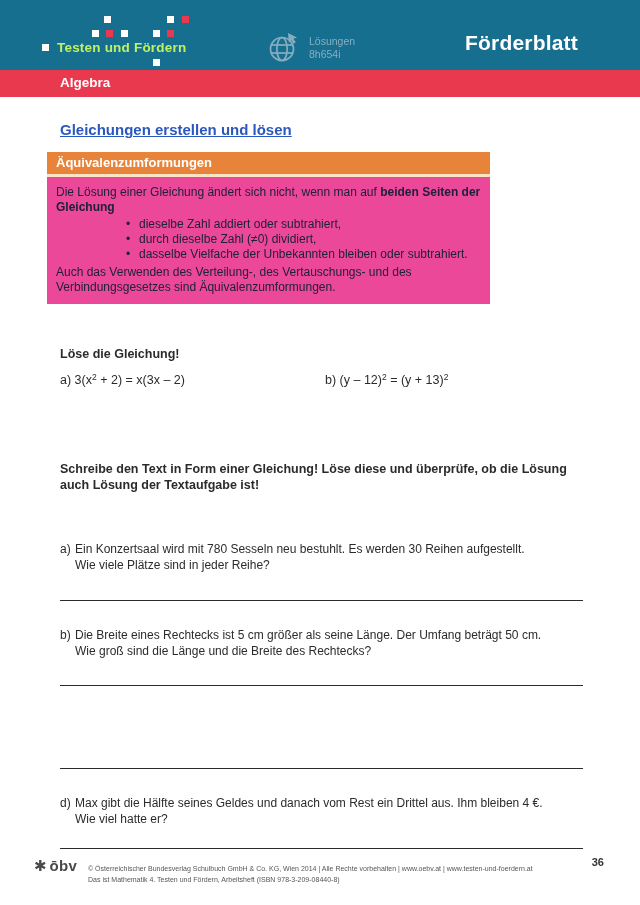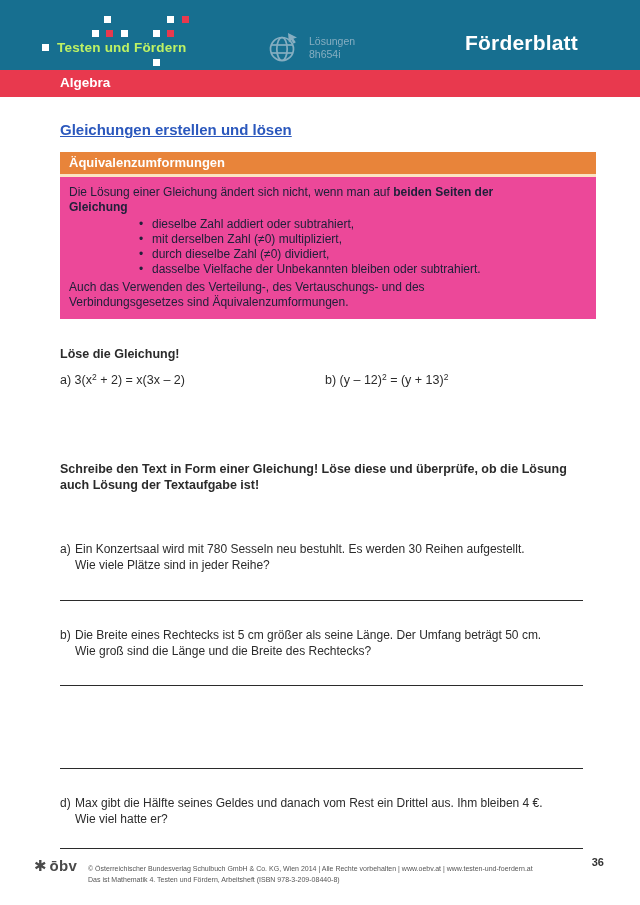--- a/index.html
+++ b/index.html
@@ -14,21 +14,21 @@
   .band-label { position:absolute; left:60px; top:5px; color:#fff; font-weight:bold; font-size:13.5px; }
   .sq { position:absolute; width:7px; height:7px; }
   .sq.w { background:#ffffff; } .sq.r { background:#e8394e; }
   .brand-text { position:absolute; left:57px; top:40px; color:#bef264; font-weight:bold; font-size:13.5px; letter-spacing:.2px; }
   .solutions { position:absolute; left:268px; top:31px; display:flex; align-items:center; gap:9px; }
   .solutions-text { color:#86aec1; font-size:10.5px; line-height:13px; }
   .sheet-type { position:absolute; right:62px; top:31px; color:#fff; font-weight:bold; font-size:21px; letter-spacing:.2px;text-align:center; }
   
   .page-title { position:absolute; left:60px; top:121px; font-size:15px; font-weight:bold; color:#2b58bd; }
   
-  .infobox { position:absolute; left:60px; top:152px; width:536px; }
+  .infobox { position:absolute; left:47px; top:152px; width:443px; }
   .infobox-header { background:#e8843a; color:#ffffff; font-weight:bold; font-size:13px;
                     padding:3px 9px 4px 9px; border-bottom:3px solid #fbe4c2; }
   .infobox-body { background:#ec4899; padding:8px 9px 9px 9px; font-size:12px; line-height:15px; color:#20203a; }
   .infobox-body b { font-weight:bold; }
   .ib-bullets { margin:2px 0 3px 0; padding:0 0 0 70px; list-style:none; }
   .ib-bullets li { position:relative; padding-left:13px; }
   .ib-bullets li::before { content:"•"; position:absolute; left:0; top:0; }
   
   .task1-title { position:absolute; left:60px; top:347px; font-weight:bold; font-size:12.5px; }
   .equations { position:absolute; top:373px; left:0; width:640px; font-size:12.5px; }
@@ -94,21 +94,20 @@
 
   <h1 class="page-title" style="margin:0;text-decoration:underline;">Gleichungen erstellen und lösen</h1>
 
   <div class="infobox">
     <div class="infobox-header">Äquivalenzumformungen</div>
     <div class="infobox-body">
       <div><span>Die Lösung einer Gleichung ändert sich nicht, wenn man auf </span><b>beiden Seiten der</b></div>
       <div><b>Gleichung</b></div>
       <ul class="ib-bullets">
         <li>dieselbe Zahl addiert oder subtrahiert,</li>
-        <li>mit derselben Zahl (≠0) multipliziert,</li>
         <li>durch dieselbe Zahl (≠0) dividiert,</li>
         <li>dasselbe Vielfache der Unbekannten bleiben oder subtrahiert.</li>
       </ul>
       <div>
         <div>Auch das Verwenden des Verteilung-, des Vertauschungs- und des</div>
         <div>Verbindungsgesetzes sind Äquivalenzumformungen.</div>
       </div>
     </div>
   </div>
 

